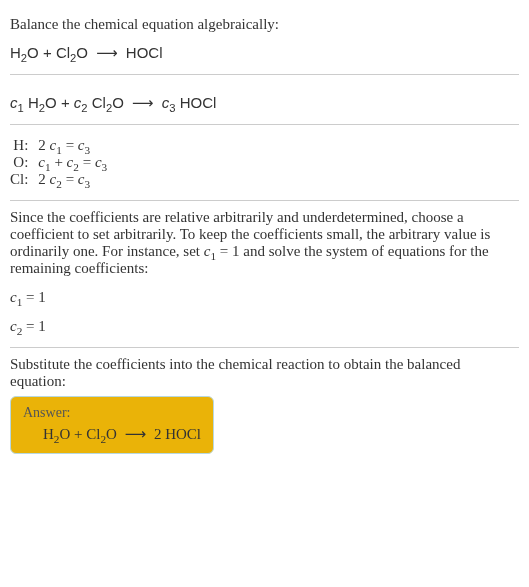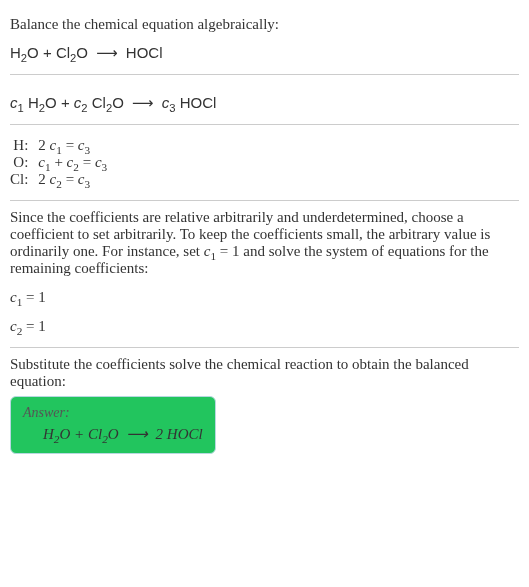--- a/index.html
+++ b/index.html
@@ -43,28 +43,27 @@
       vertical-align: top;
     }
     .atom-table td:first-child {
       text-align: right;
       padding-right: 10px;
     }
     .coef-line {
       margin-top: 12px;
     }
     .answer-box {
-      background: #22c55e;
+      background: #eab308;
       border: 1px solid #b8d8e0;
       border-radius: 6px;
       padding: 8px 12px 10px 12px;
       margin-top: 6px;
       display: inline-block;
       min-width: 200px;
-      font-style: italic;
     }
     .answer-label {
       font-size: 14px;
       color: #555;
       margin-bottom: 4px;
     }
     .answer-eq {
       padding-left: 20px;
     }
     .arrow {
@@ -108,20 +107,20 @@
 
 <div class="section">
   <div>
     <span>Since the coefficients are relative arbitrarily and underdetermined, choose a coefficient to set arbitrarily. To keep the coefficients small, the arbitrary value is ordinarily one. For instance, set </span><span class="italic">c</span><span class="sub">1</span><span> = 1 and solve the system of equations for the remaining coefficients:</span>
   </div>
   <div class="coef-line"><span class="italic">c</span><span class="sub">1</span><span> = 1</span></div>
   <div class="coef-line"><span class="italic">c</span><span class="sub">2</span><span> = 1</span></div>
 </div>
 
 <div class="section">
-  <div>Substitute the coefficients solve the chemical reaction to obtain the balanced equation:</div>
+  <div>Substitute the coefficients into the chemical reaction to obtain the balanced equation:</div>
   <div class="answer-box">
     <div class="answer-label">Answer:</div>
     <div class="answer-eq">
       <span><span>H</span><span class="sub">2</span><span>O</span></span><span> + </span><span><span>Cl</span><span class="sub">2</span><span>O</span></span><span class="arrow"> ⟶ </span><span>2 </span><span>HOCl</span>
     </div>
   </div>
 </div>
 
 </body></html>

